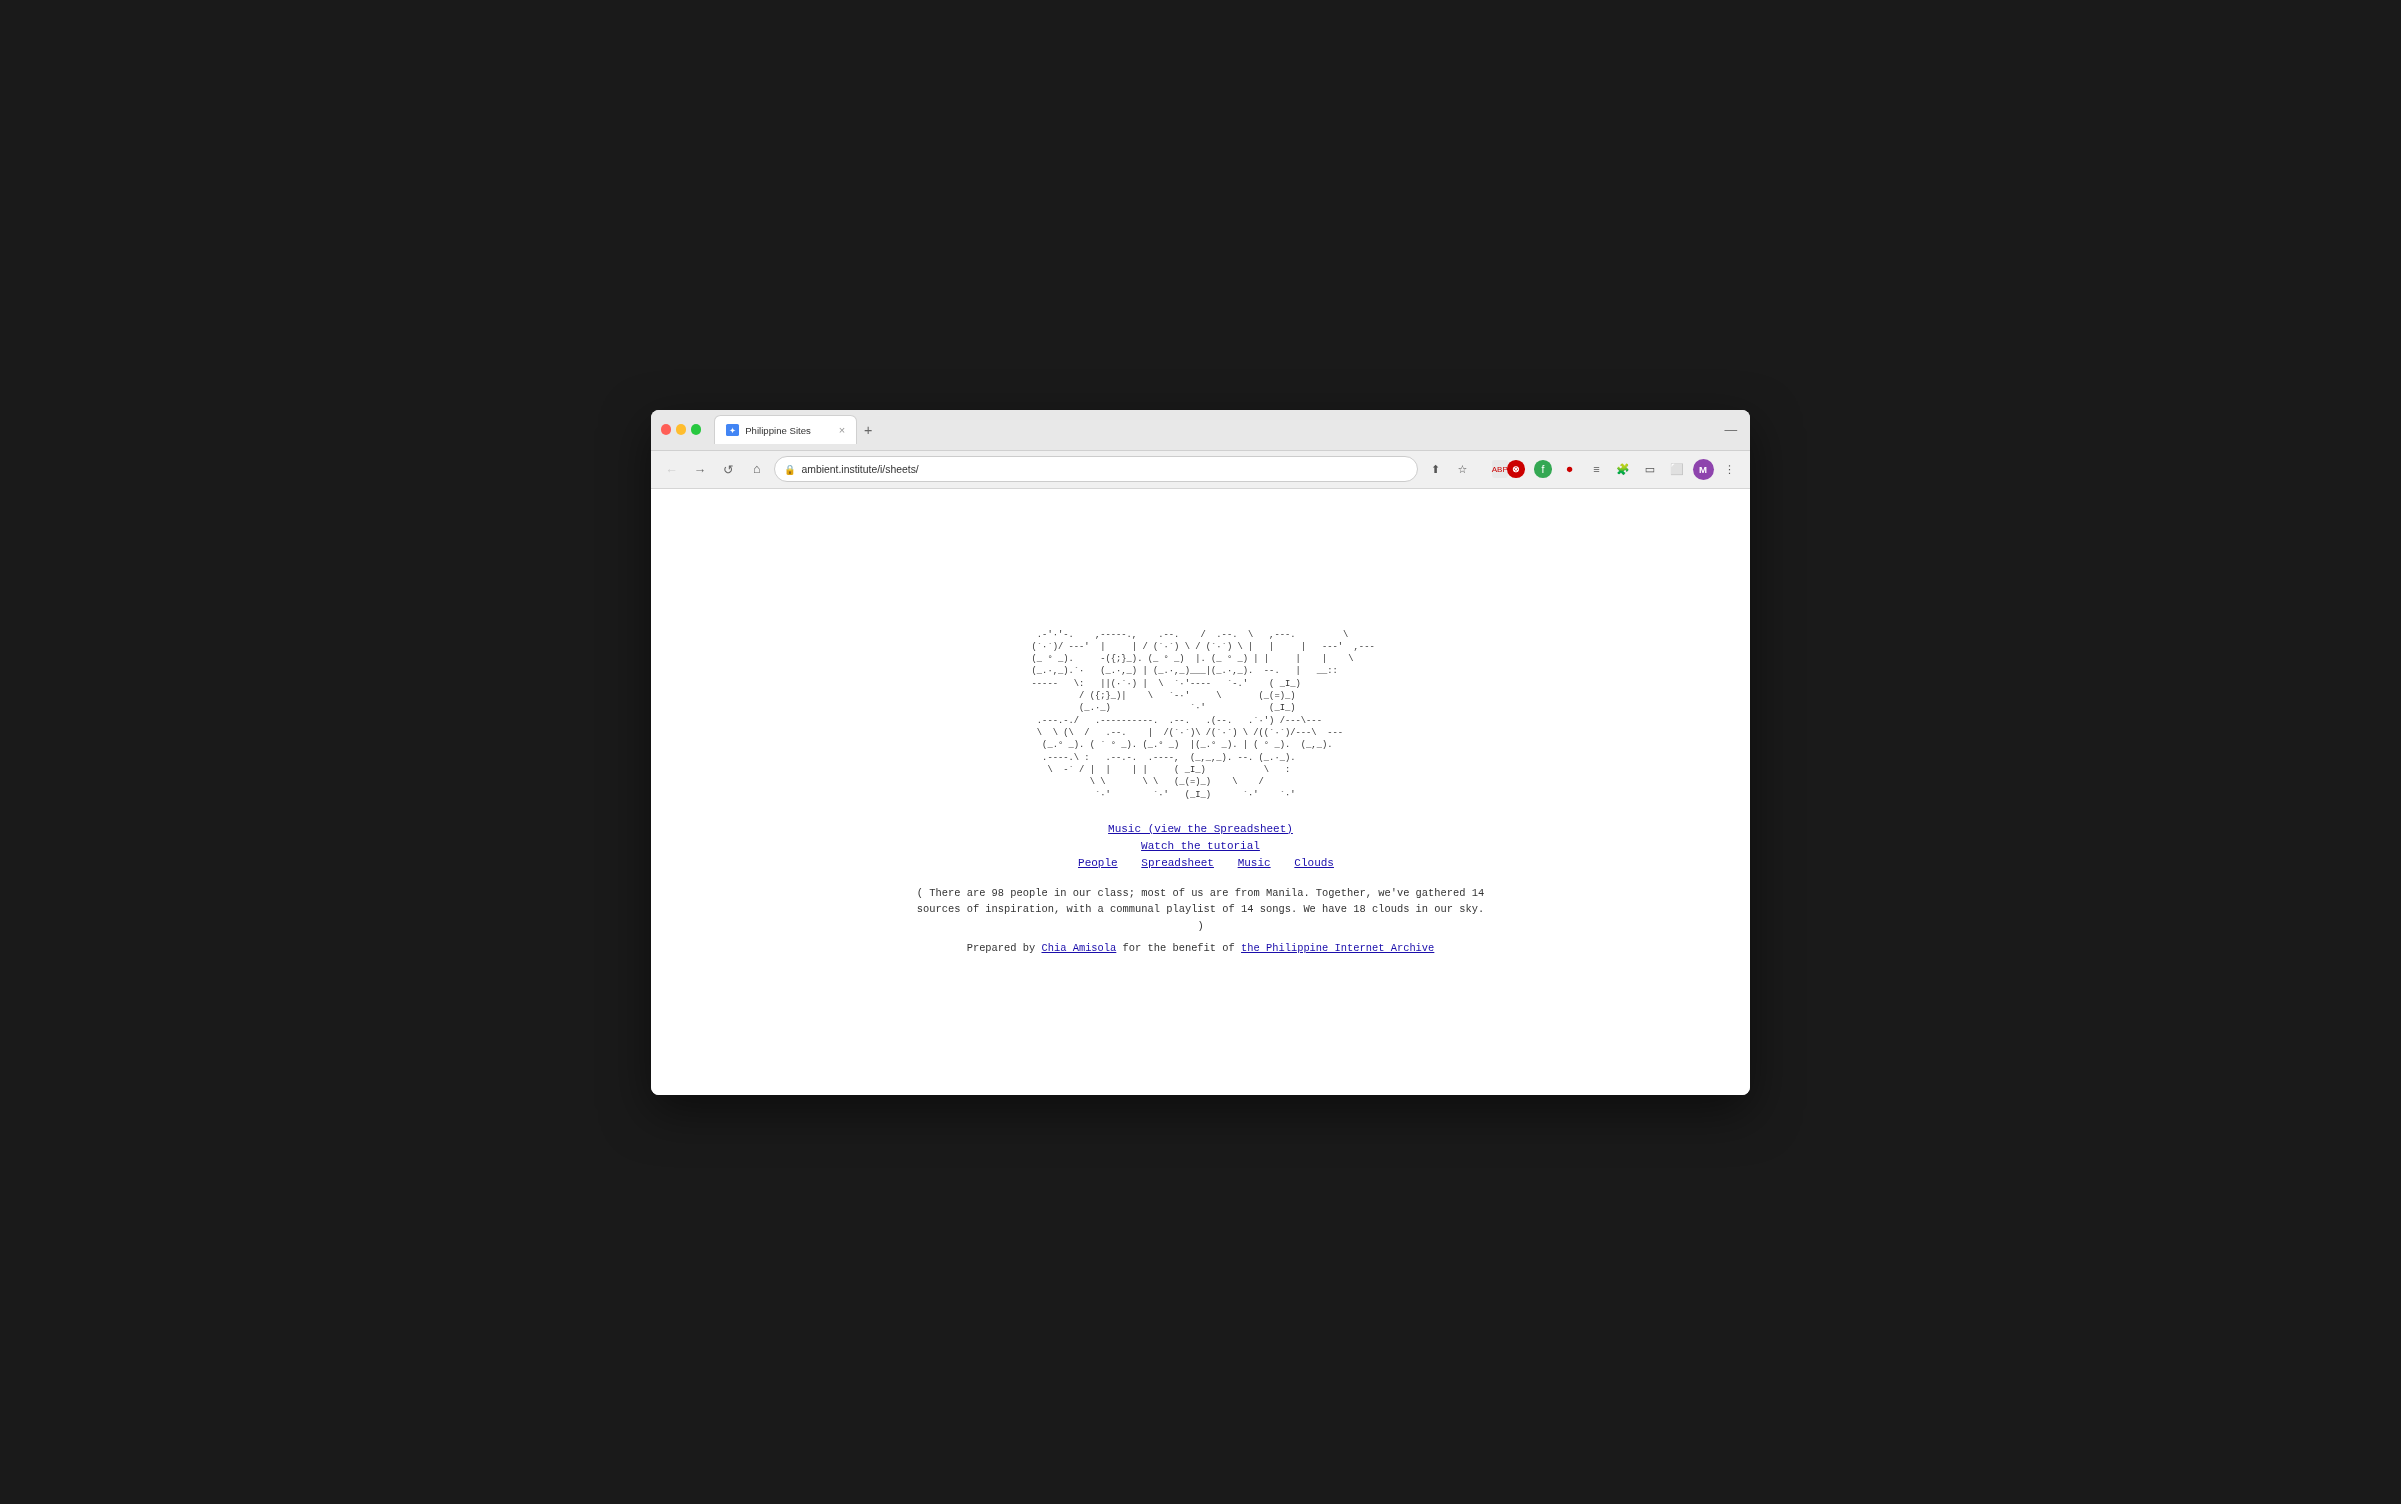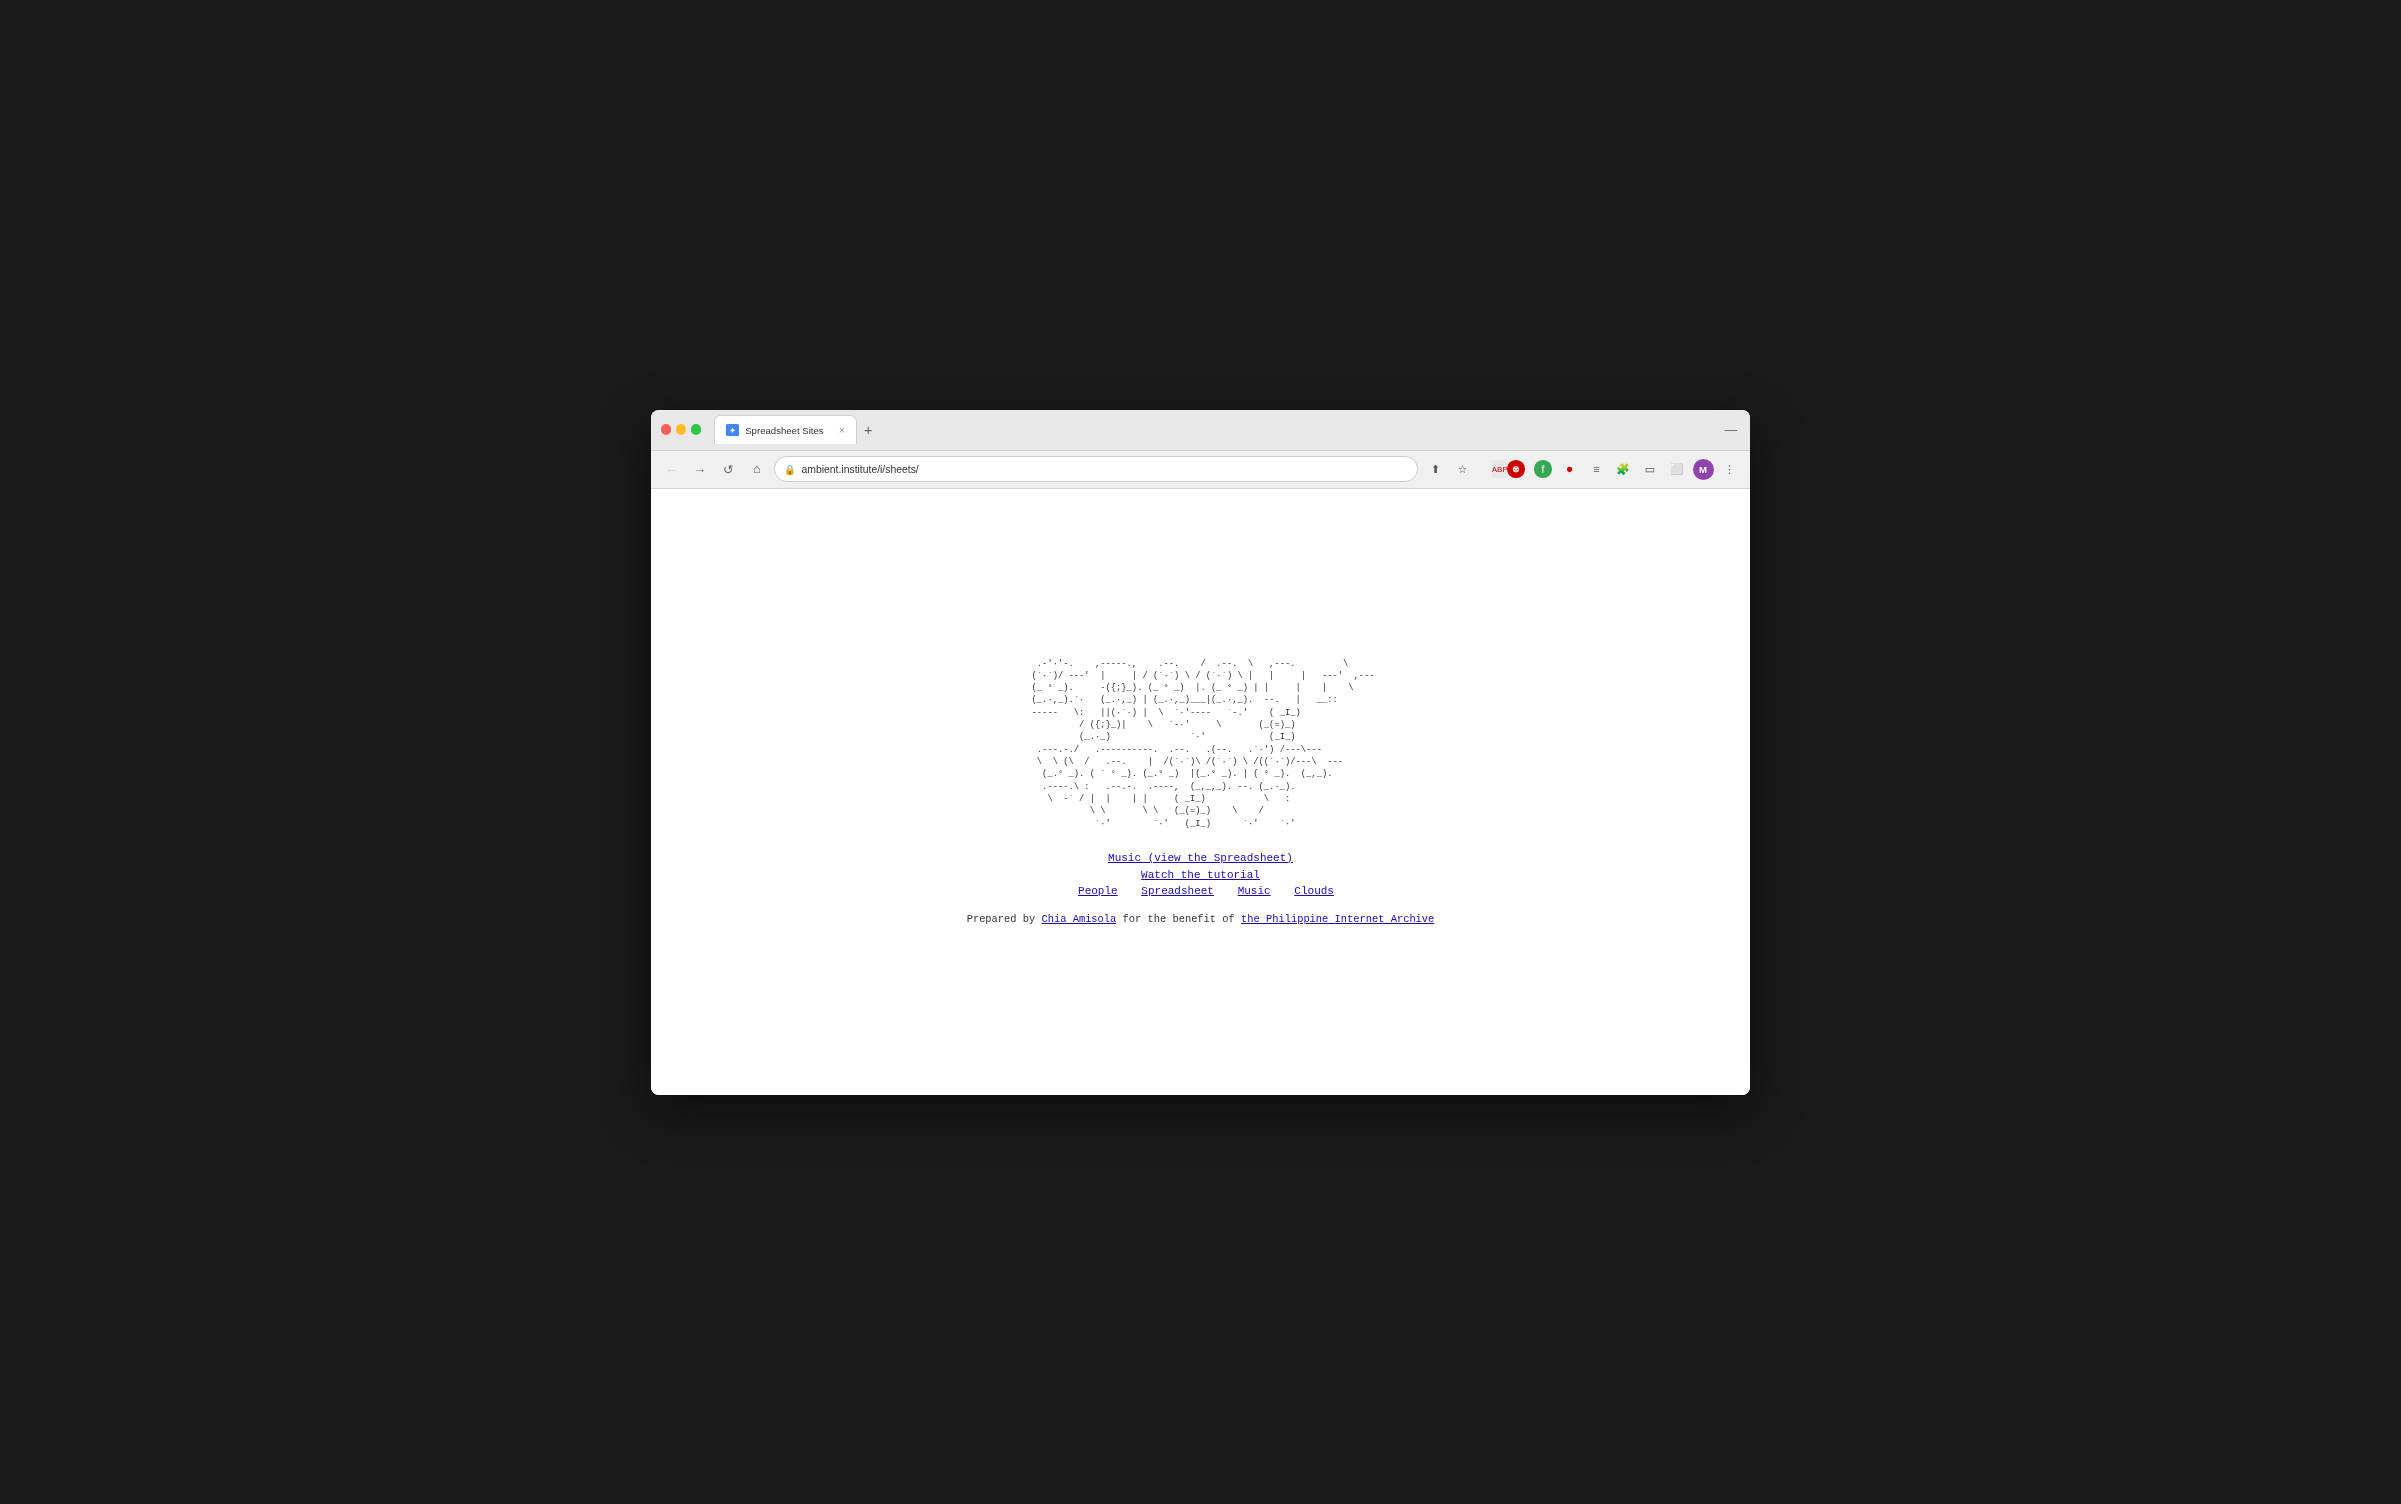--- a/index.html
+++ b/index.html
@@ -305,21 +305,21 @@
     <div class="traffic-lights">
       <div class="traffic-light tl-red"></div>
       <div class="traffic-light tl-yellow"></div>
       <div class="traffic-light tl-green"></div>
     </div>
     <div class="tab-bar">
       <div class="tab">
         <div class="tab-favicon">
           <span style="font-size:7.2px; color:white;">✦</span>
         </div>
-        <span class="tab-title">Spreadsheet Sites</span>
+        <span class="tab-title">Philippine Sites</span>
         <span class="tab-close">×</span>
       </div>
       <div class="new-tab-btn">+</div>
     </div>
     <div class="window-controls-right">
       <span class="minimize-btn">—</span>
     </div>
   </div>
 
   <div class="toolbar">
@@ -375,19 +375,20 @@
       <a class="main-link" href="#">Music (view the Spreadsheet)</a>
       <a class="main-link" href="#">Watch the tutorial</a>
       <div class="nav-links">
         <a class="nav-link" href="#">People</a>
         <a class="nav-link" href="#">Spreadsheet</a>
         <a class="nav-link" href="#">Music</a>
         <a class="nav-link" href="#">Clouds</a>
       </div>
     </div>
 
+    <p class="description">( There are 98 people in our class; most of us are from Manila. Together, we've gathered 14 sources of inspiration, with a communal playlist of 14 songs. We have 18 clouds in our sky. )</p>
 
     <p class="prepared-by">
       <span>Prepared by </span><a class="prepared-link" href="#">Chia Amisola</a><span> for the benefit of </span><a class="prepared-link" href="#">the Philippine Internet Archive</a>
     </p>
   </div>
 </div>
 
 
 </body></html>

